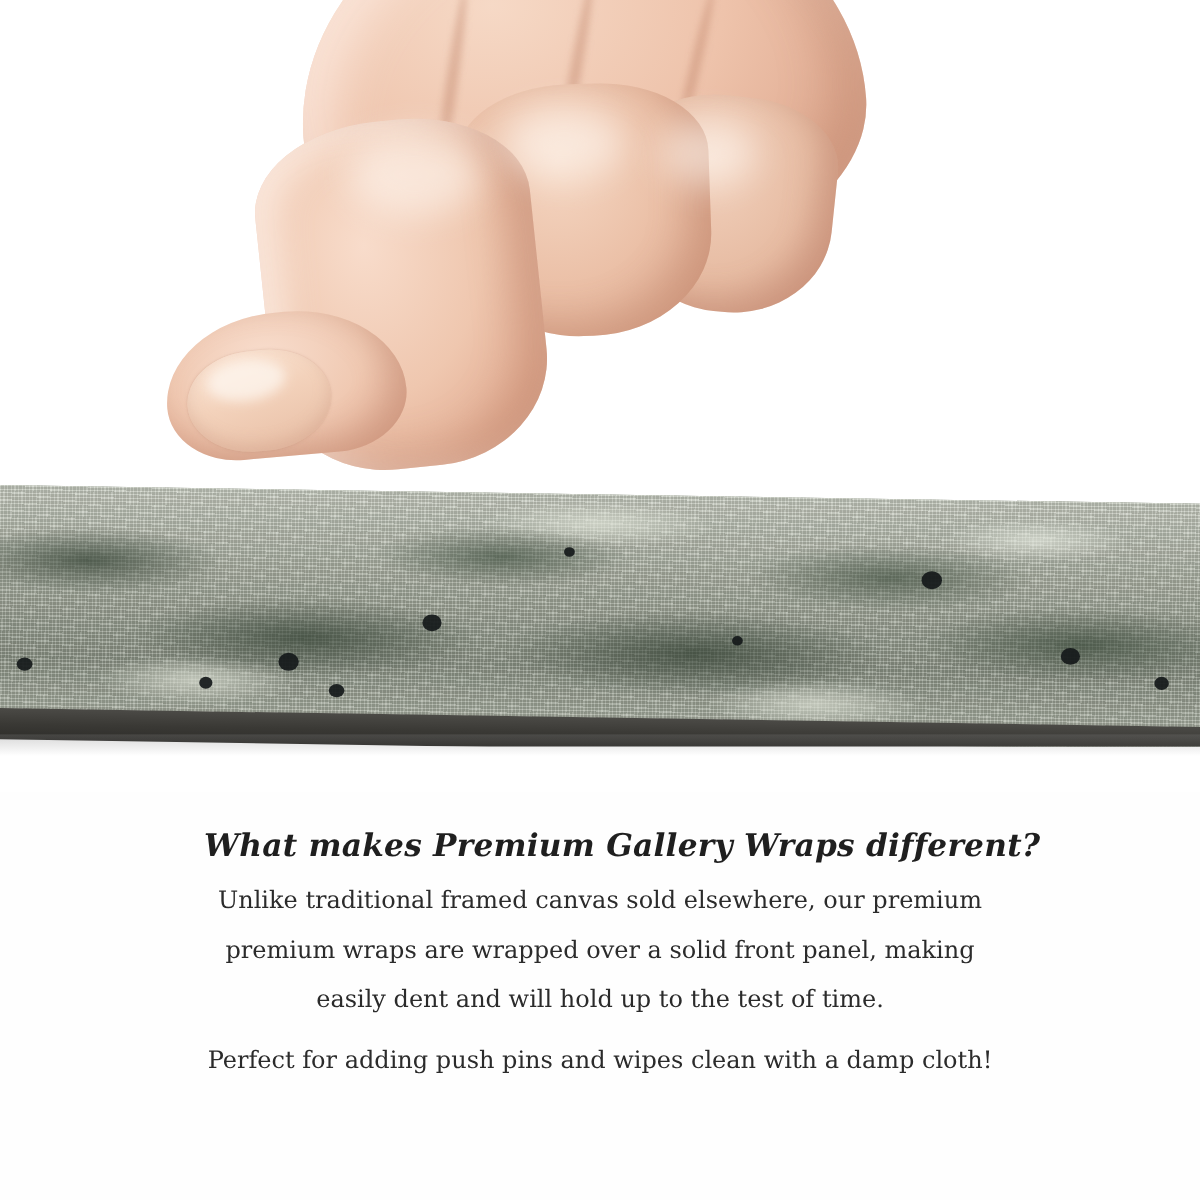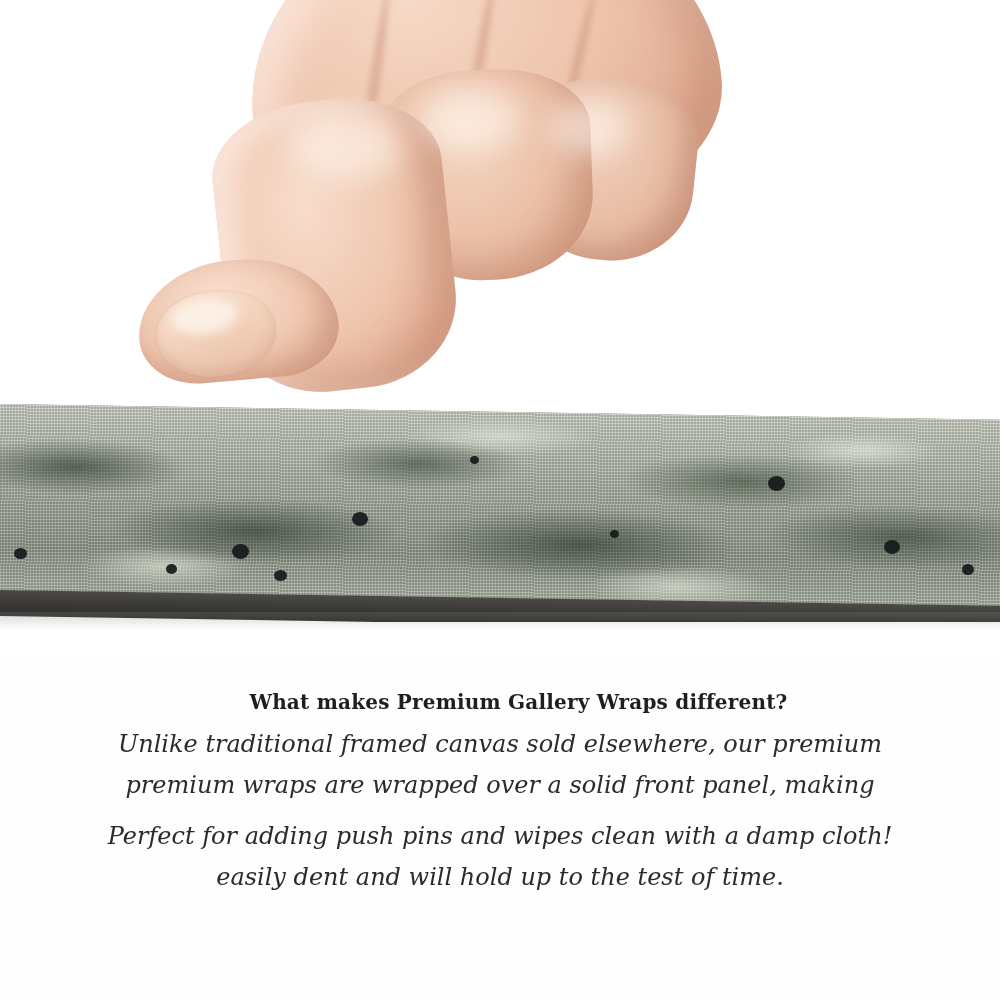--- a/index.html
+++ b/index.html
@@ -211,30 +211,30 @@
   .caption {
     position: absolute;
     left: 0;
     top: 690px;
     width: 1000px;
     text-align: center;
     color: #2a2a2a;
     font-family: "DejaVu Serif", serif;
   }
   .caption .headline {
-    font-size: 20px;
+    font-size: 26px;
+    font-style: italic;
     font-weight: 700;
     letter-spacing: .2px;
     margin: 0 0 10px 0;
     color: #1f1f1f;
     padding-left: 37px;
   }
   .caption .line {
-    font-size: 24px;
-    font-style: italic;
+    font-size: 20px;
     line-height: 41px;
     color: #2b2b2b;
     white-space: nowrap;
   }
   .caption .line.last {
     margin-top: 10px;
   }
 </style>
 </head>
 <body>
@@ -276,17 +276,17 @@
       <div class="canvas-dark-edge"></div>
     </div>
 
     <div class="canvas-shadow-bottom"></div>
   </div>
 
   <div class="caption">
     <div class="headline">What makes Premium Gallery Wraps different?</div>
     <div class="line">Unlike traditional framed canvas sold elsewhere, our premium</div>
     <div class="line">premium wraps are wrapped over a solid front panel, making</div>
+    <div class="line">easily dent and will hold up to the test of time.</div>
     <div class="line last">Perfect for adding push pins and wipes clean with a damp cloth!</div>
-    <div class="line">easily dent and will hold up to the test of time.</div>
   </div>
 
 </div>
 
 </body></html>

